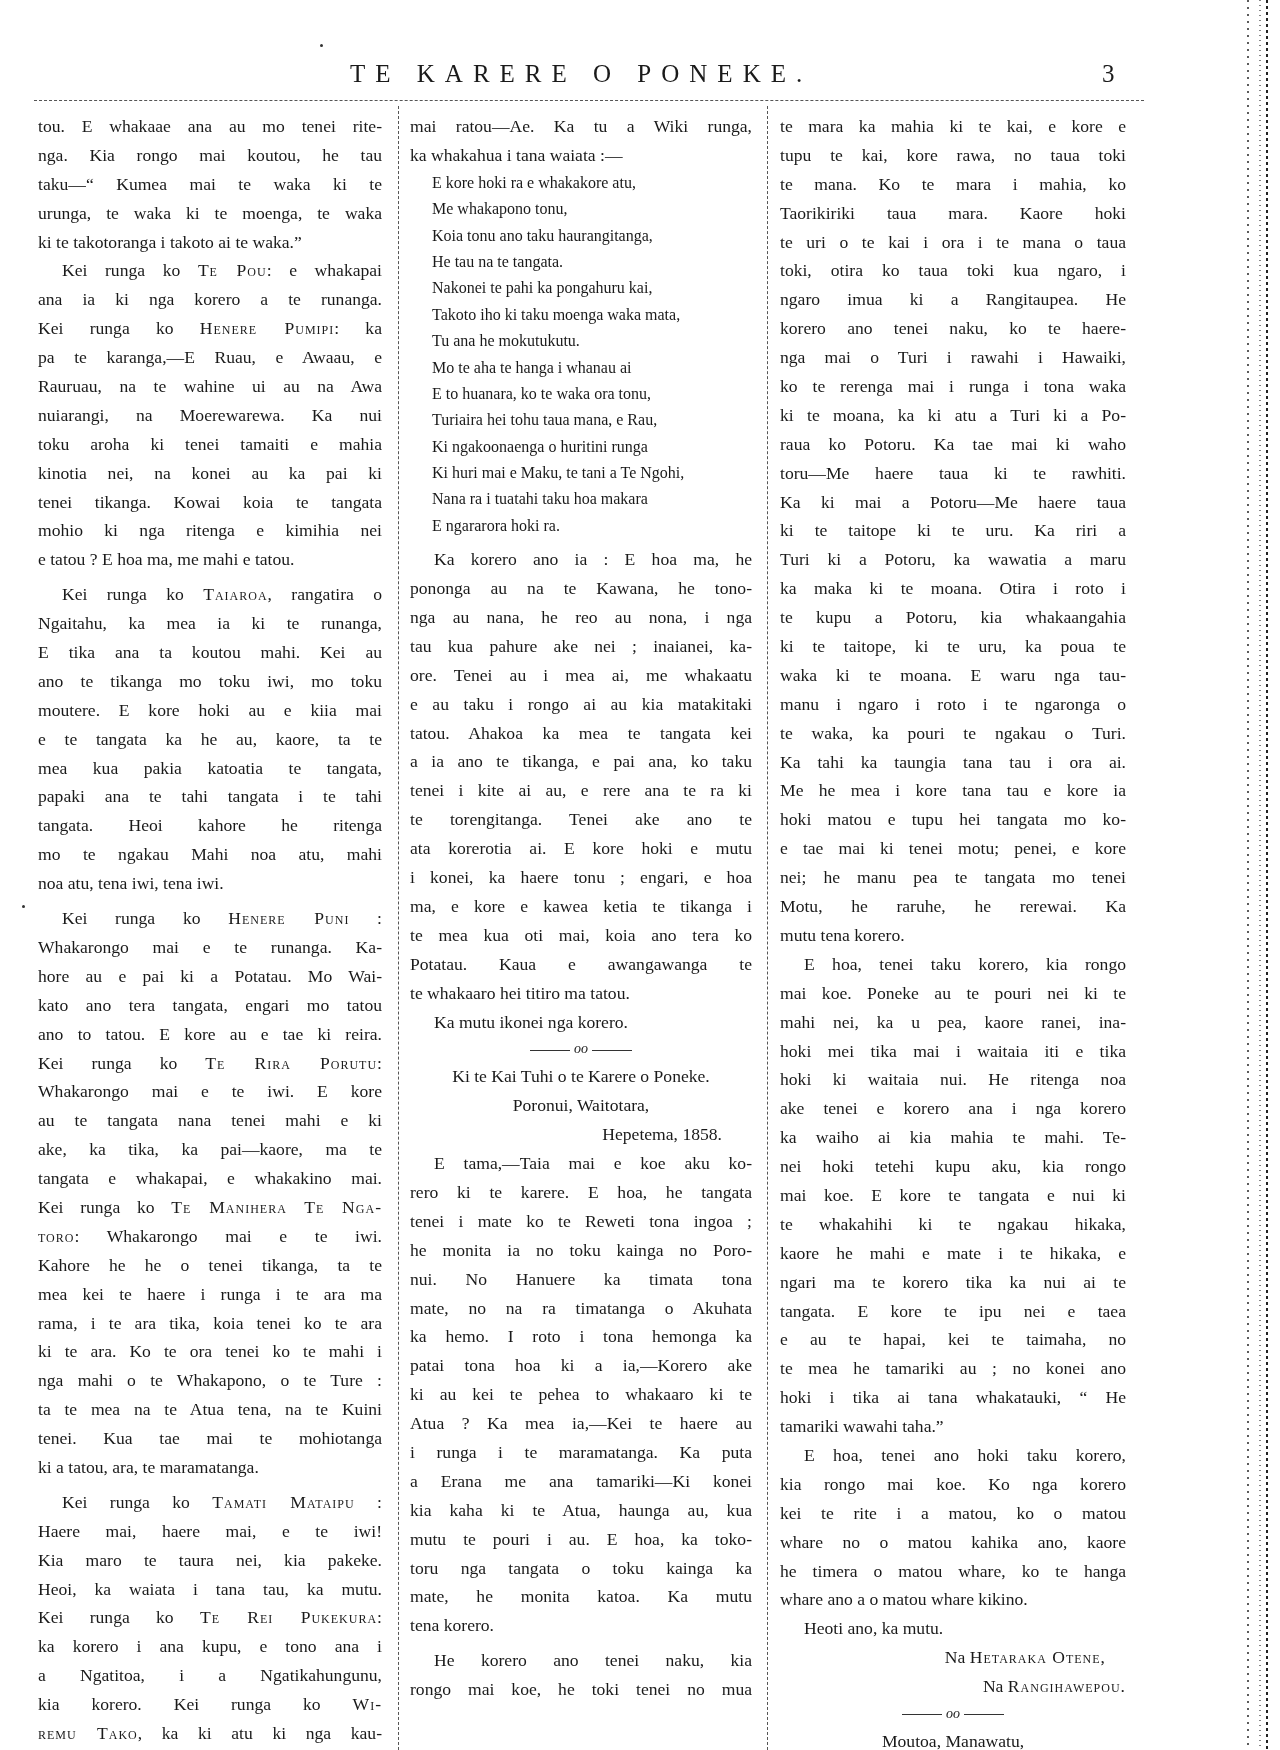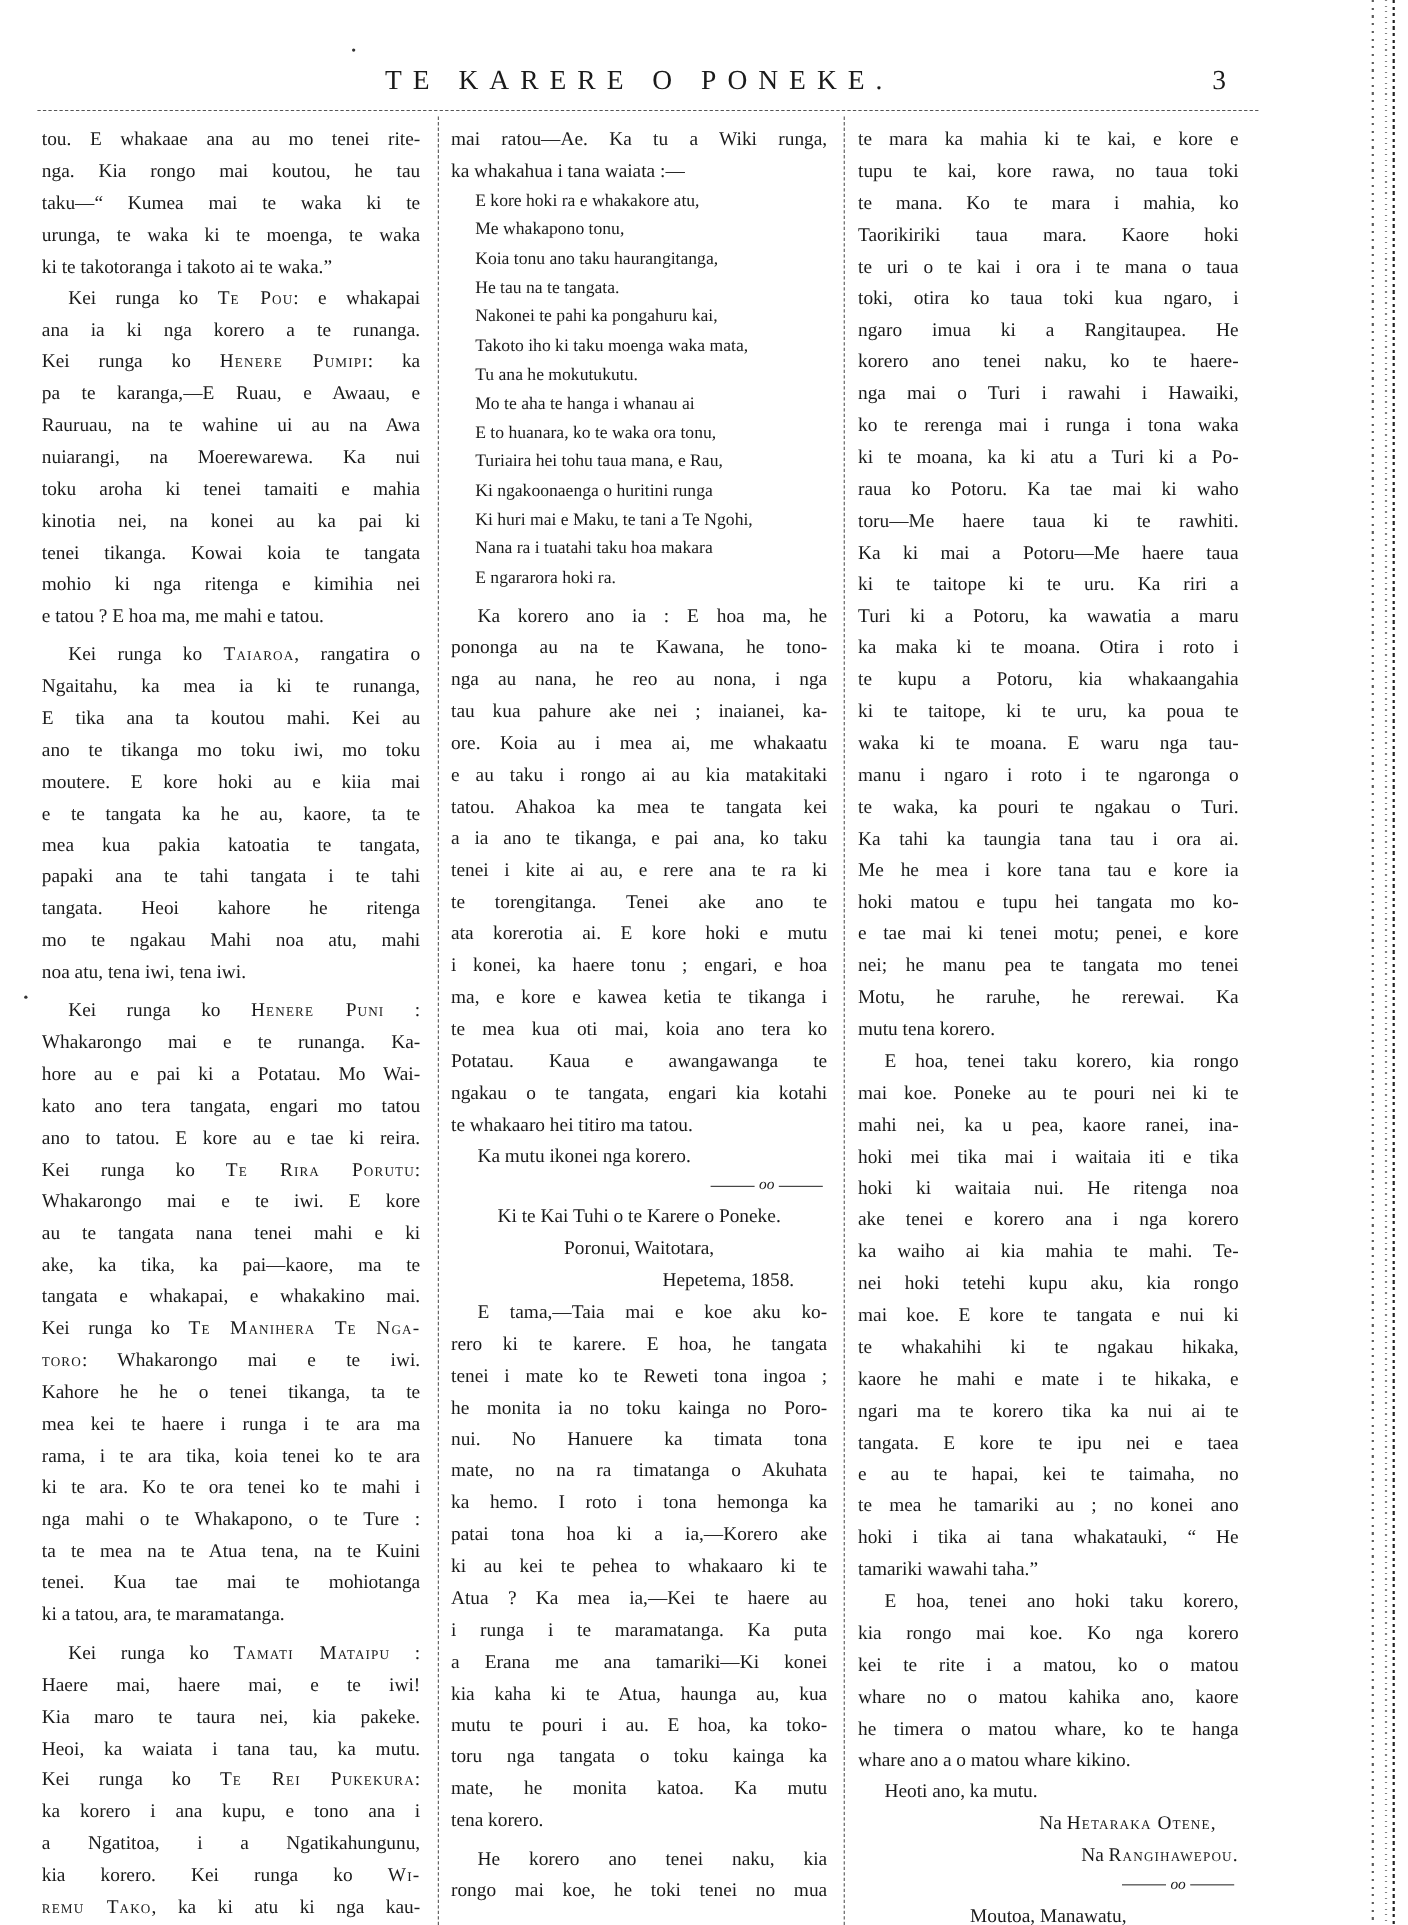--- a/index.html
+++ b/index.html
@@ -18,21 +18,21 @@
   .sep2 { left: 767px; }
   .line { display: block; white-space: nowrap; text-align: justify; text-align-last: justify; height: 28.9px; overflow: hidden; }
   .line.last { text-align-last: left; }
   .line.indent { padding-left: 24px; }
   .sc { font-variant: small-caps; letter-spacing: 1px; }
   .poem .line { text-align-last: left; font-size: 16px; padding-left: 22px; height: 26.4px; line-height: 26.4px; }
   .gap { display: block; height: 6px; }
   .center { text-align: center !important; text-align-last: center !important; }
   .right { text-align: right !important; text-align-last: right !important; }
   .italic { }
-  .divider { display: block; text-align: right; font-style: italic; font-size: 14px; height: 26px; line-height: 26px; }
+  .divider { display: block; text-align: center; font-style: italic; font-size: 14px; height: 26px; line-height: 26px; }
   .divider::before, .divider::after { content: ""; display: inline-block; width: 40px; border-top: 1.5px solid #333; vertical-align: middle; margin: 0 4px; }
   .edge { position: absolute; left: 1247px; top: 0; width: 33px; height: 1750px;
           background-image: repeating-linear-gradient(180deg, #333 0 2px, transparent 2px 7px),
                             repeating-linear-gradient(180deg, #666 0 1px, transparent 1px 5px);
           background-size: 2px 100%, 2px 100%; background-position: 0 0, 12px 0; background-repeat: no-repeat; opacity: 0.8; }
   .edge2 { position: absolute; left: 1266px; top: 0; width: 2px; height: 1750px;
            background-image: repeating-linear-gradient(180deg, #222 0 3px, transparent 3px 6px); }
   .dot { position: absolute; width: 3px; height: 3px; background: #333; border-radius: 50%; }
 </style>
 </head>
@@ -131,32 +131,31 @@
     <span class="line">Ki ngakoonaenga o huritini runga</span>
     <span class="line">Ki huri mai e Maku, te tani a Te Ngohi,</span>
     <span class="line">Nana ra i tuatahi taku hoa makara</span>
     <span class="line">E ngararora hoki ra.</span>
   </div>
   <span class="gap"></span>
   <span class="line indent">Ka korero ano ia : E hoa ma, he</span>
   <span class="line">pononga au na te Kawana, he tono-</span>
   <span class="line">nga au nana, he reo au nona, i nga</span>
   <span class="line">tau kua pahure ake nei ; inaianei, ka-</span>
-  <span class="line">ore. Koia au i mea ai, me whakaatu</span>
+  <span class="line">ore. Tenei au i mea ai, me whakaatu</span>
   <span class="line">e au taku i rongo ai au kia matakitaki</span>
   <span class="line">tatou. Ahakoa ka mea te tangata kei</span>
   <span class="line">a ia ano te tikanga, e pai ana, ko taku</span>
   <span class="line">tenei i kite ai au, e rere ana te ra ki</span>
   <span class="line">te torengitanga. Tenei ake ano te</span>
   <span class="line">ata korerotia ai. E kore hoki e mutu</span>
   <span class="line">i konei, ka haere tonu ; engari, e hoa</span>
   <span class="line">ma, e kore e kawea ketia te tikanga i</span>
   <span class="line">te mea kua oti mai, koia ano tera ko</span>
   <span class="line">Potatau. Kaua e awangawanga te</span>
-  <span class="line">ngakau o te tangata, engari kia kotahi</span>
   <span class="line last">te whakaaro hei titiro ma tatou.</span>
   <span class="line last indent">Ka mutu ikonei nga korero.</span>
   <span class="divider">oo</span>
   <span class="line center italic">Ki te Kai Tuhi o te Karere o Poneke.</span>
   <span class="line center">Poronui, Waitotara,</span>
   <span class="line right" style="padding-right:30px">Hepetema, 1858.</span>
   <span class="line indent">E tama,—Taia mai e koe aku ko-</span>
   <span class="line">rero ki te karere. E hoa, he tangata</span>
   <span class="line">tenei i mate ko te Reweti tona ingoa ;</span>
   <span class="line">he monita ia no toku kainga no Poro-</span>

